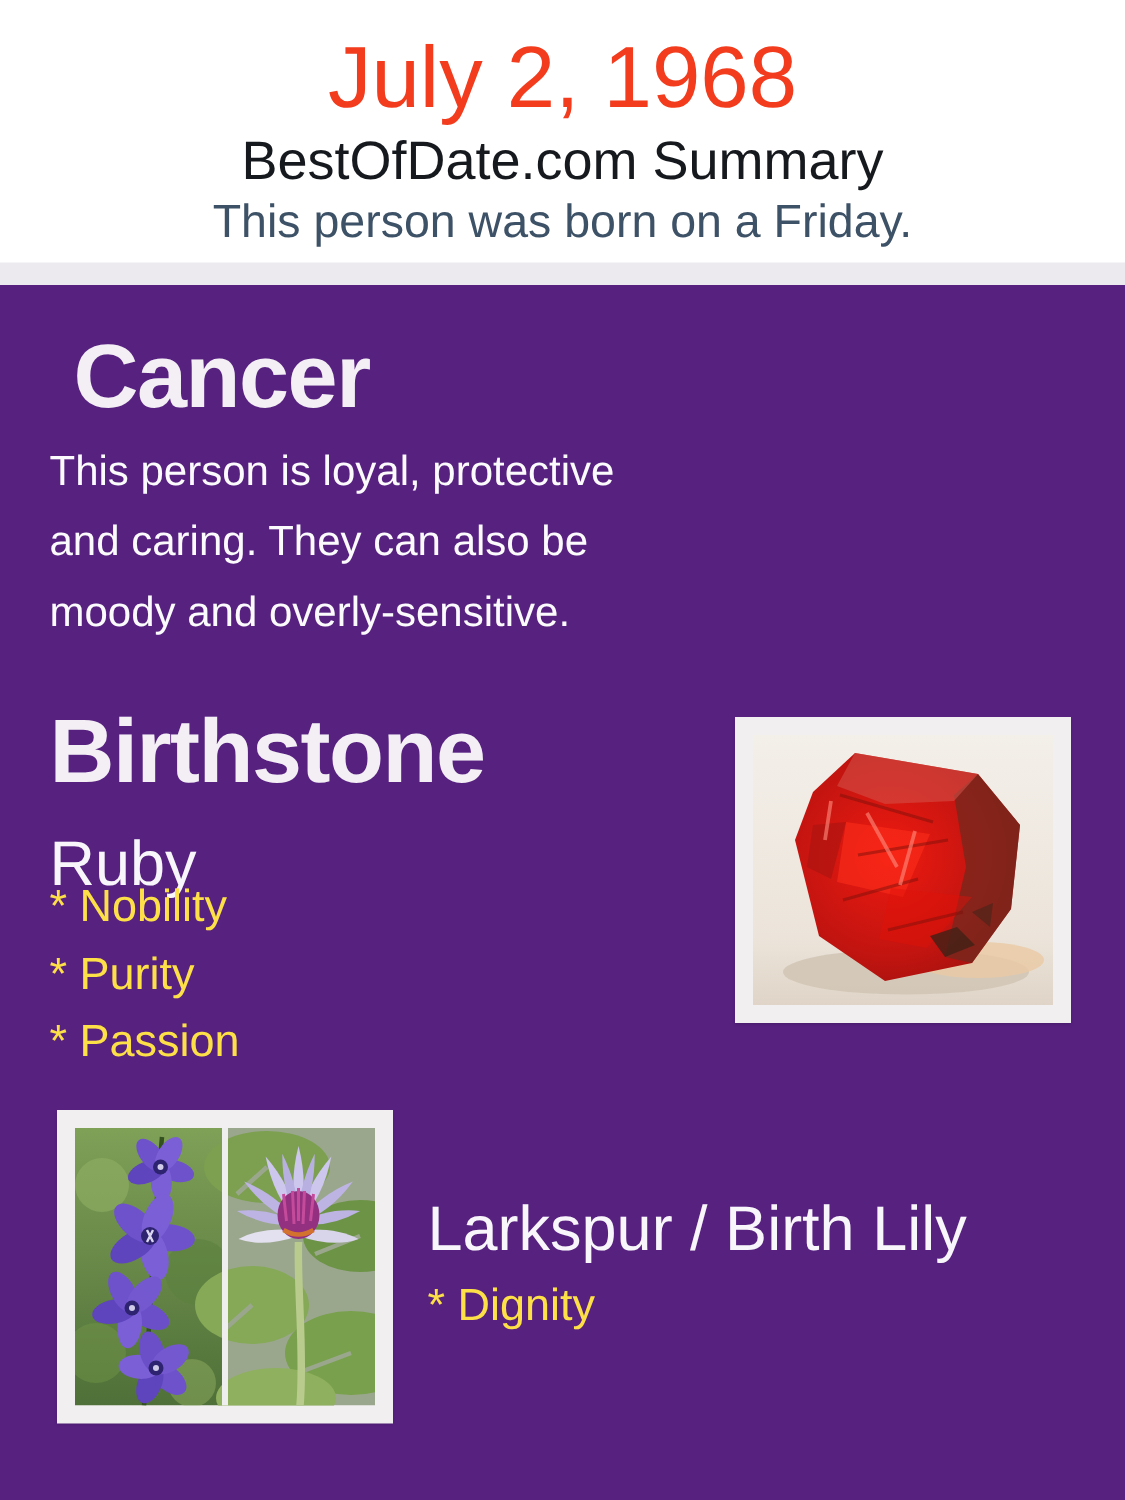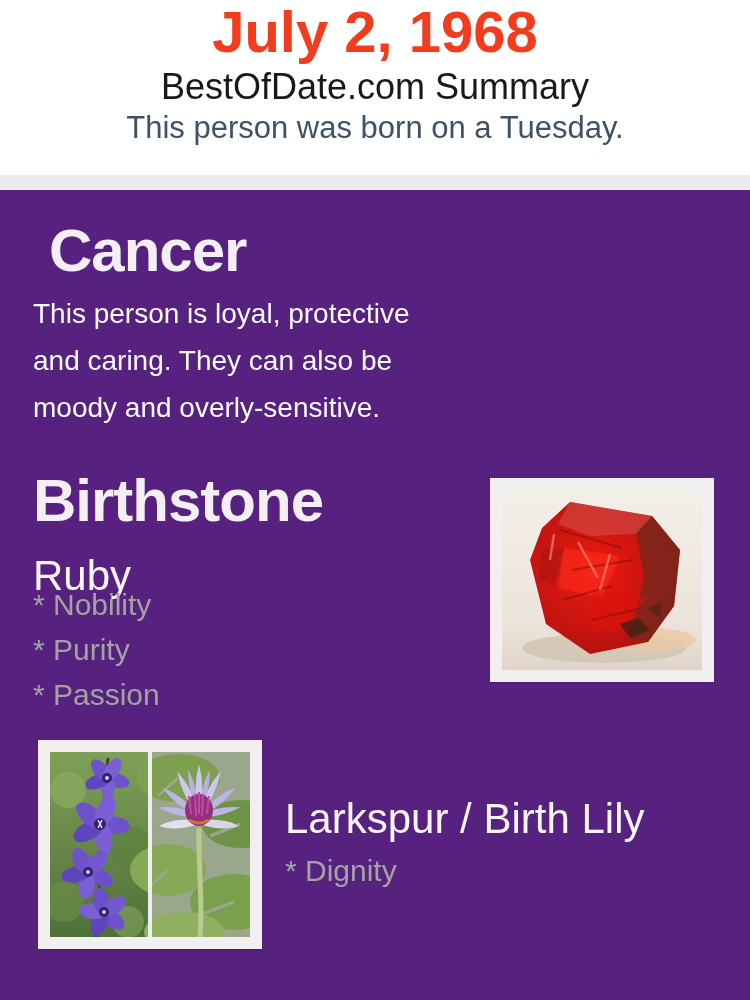--- a/index.html
+++ b/index.html
@@ -9,22 +9,22 @@
     background:#ffffff;
     overflow:hidden;
   }
   .page { width:750px; height:1000px; position:relative; }
 
   
   .header {
     height:175px; background:#ffffff; text-align:center; overflow:hidden;
   }
   .date {
-    padding-top:1px;
-    font-size:58px; font-weight:bold; line-height:62px;
+    padding-top:21px;
+    font-size:58px; font-weight:normal; line-height:62px;
     color:#f23c1d;
   }
   .site {
     font-size:36px; line-height:40px; margin-top:4px;
     color:#16191e;
   }
   .weekday {
     font-size:31px; line-height:36px; margin-top:3px;
     color:#3e5267;
   }
@@ -43,21 +43,21 @@
   .zodiac-desc {
     position:absolute; left:33px; top:100px; width:660px;
     font-size:28px; line-height:47px; color:#fbfafc;
   }
   .birthstone-heading { left:33px; top:278px; }
   .stone-name {
     position:absolute; left:33px; top:363px;
     font-size:42px; line-height:46px; color:#f8f6fa;text-align:center;
   }
   .traits { position:absolute; list-style:none; }
-  .traits li { font-size:30px; line-height:45px; color:#a3a3a3; }
+  .traits li { font-size:30px; line-height:45px; color:#fde047; }
   .birthstone-traits  { left:33px;  top:392px; }
   .birthflower-heading { left:285px; top:540px; }
   .flower-name {
     position:absolute; left:285px; top:606px;
     font-size:42px; line-height:46px; color:#f8f6fa;
   }
   .birthflower-traits { left:285px; top:658px; }
 
   
   .photo {
@@ -68,21 +68,21 @@
   .photo-flower { left:38px;  top:550px; }
 </style>
 </head>
 <body>
 
 <div class="page">
 
   <header class="header">
     <div class="date">July 2, 1968</div>
     <div class="site">BestOfDate.com Summary</div>
-    <div class="weekday">This person was born on a Tuesday.</div>
+    <div class="weekday">This person was born on a Friday.</div>
   </header>
 
   <div class="gray-band"></div>
 
   <main class="purple-body">
 
     <h2 class="section-heading zodiac-sign">Cancer</h2>
 
     <div class="zodiac-desc">
       <div>This person is loyal, protective</div>

